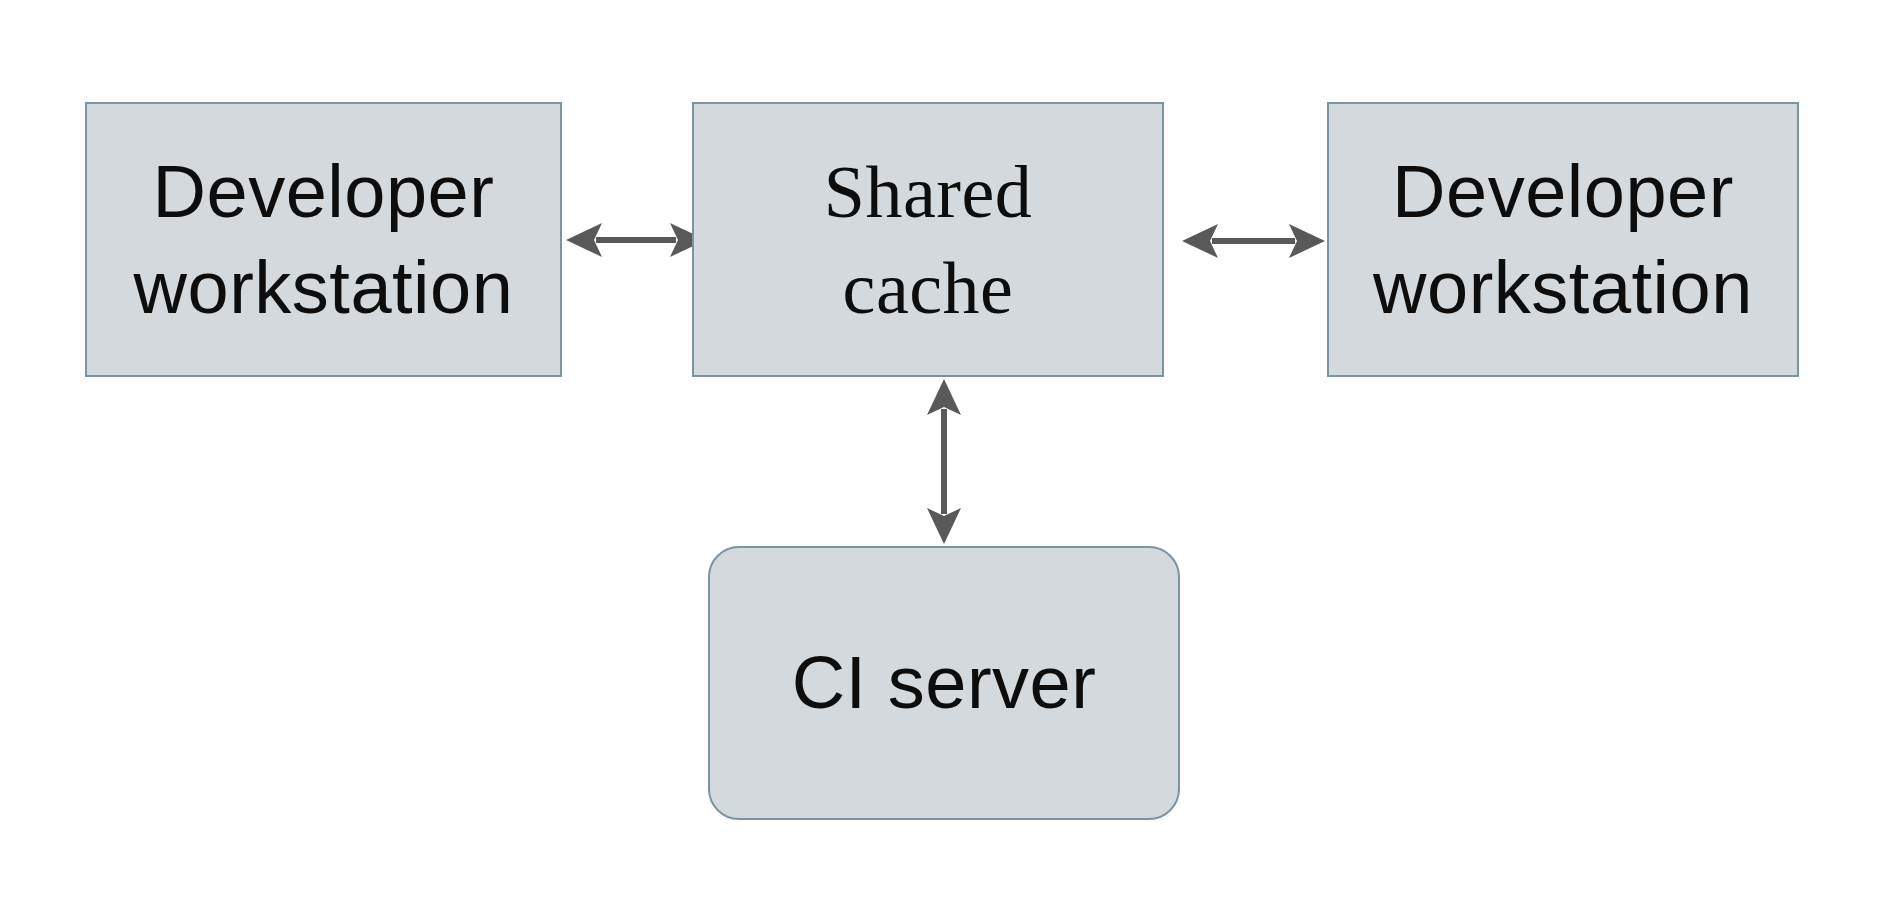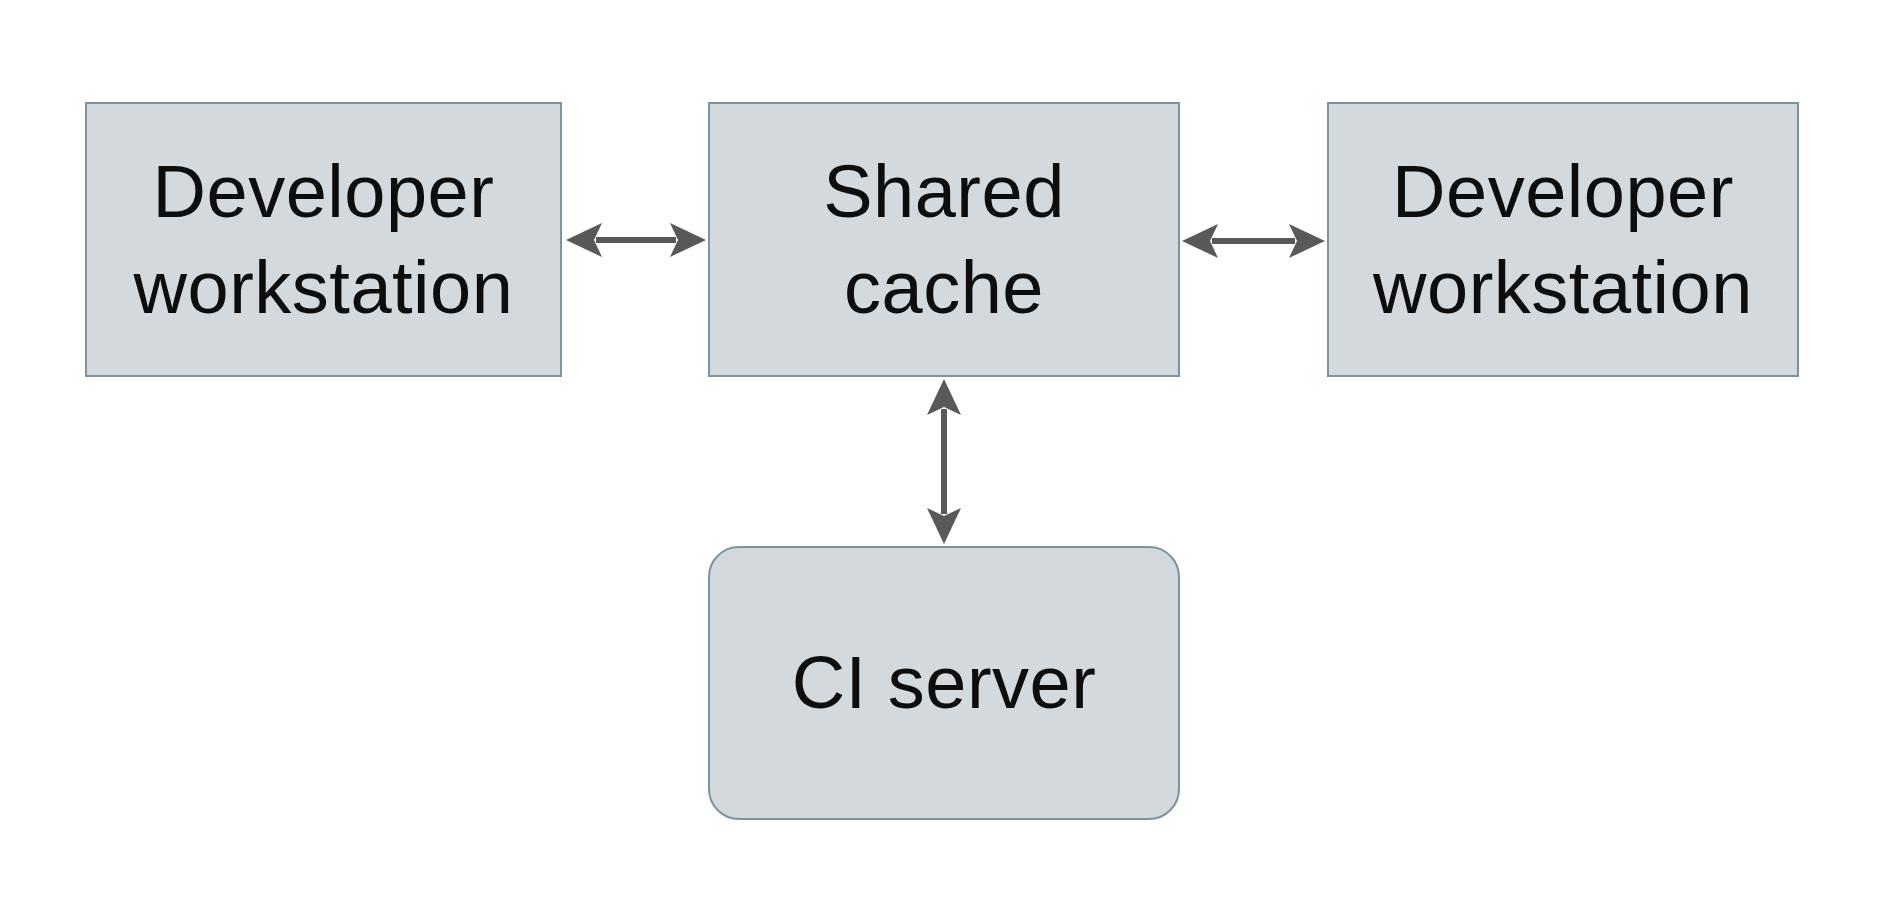--- a/index.html
+++ b/index.html
@@ -26,21 +26,21 @@
   }
   .node-label {
     font-size: 74px;
     line-height: 96px;
     color: #0d0d0d;
     text-align: center;
     white-space: pre-line;
     letter-spacing: 0.5px;
   }
   #node-dev-left   { left: 85px;   top: 102px; width: 477px; height: 275px; }
-  #node-cache      { left: 708px;  top: 102px; width: 472px; height: 275px; }
+  #node-cache      { left: 692px;  top: 102px; width: 472px; height: 275px; font-family: Liberation Serif, serif; }
   #node-dev-right  { left: 1327px; top: 102px; width: 472px; height: 275px; }
   #node-ci         { left: 708px;  top: 546px; width: 472px; height: 274px; border-radius: 31px; }
   svg.connectors {
     position: absolute;
     left: 0; top: 0;
     width: 1900px;
     height: 922px;
     pointer-events: none;
   }
 </style>

